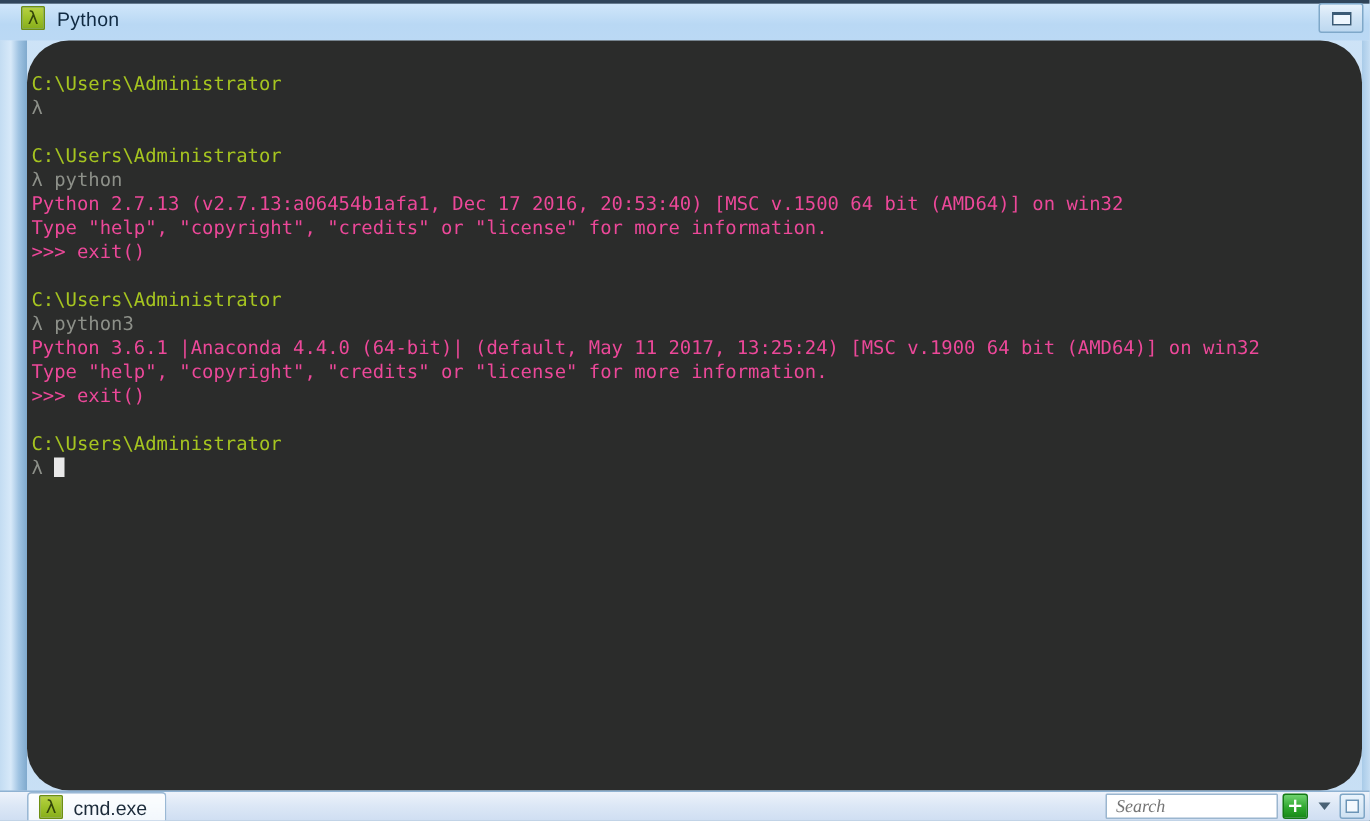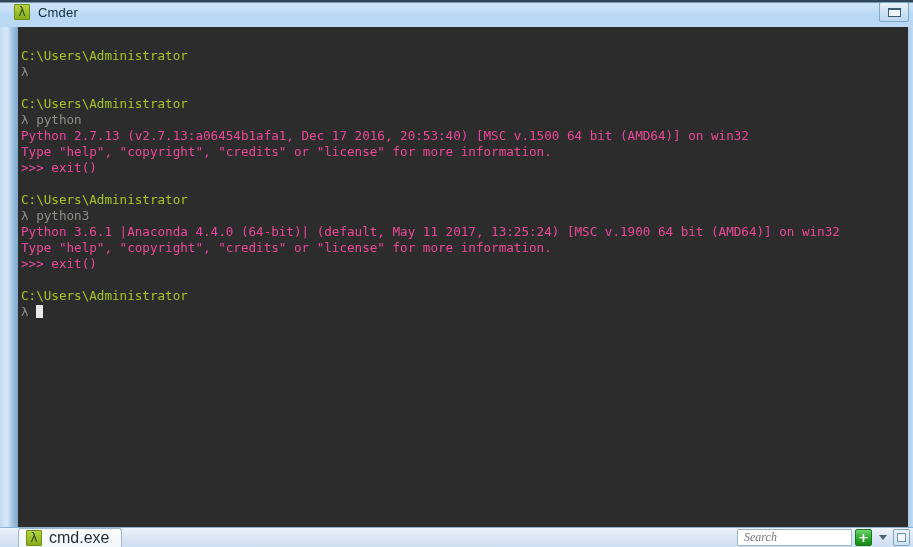--- a/index.html
+++ b/index.html
@@ -101,20 +101,21 @@
   }
 
   
   #console {
     position: absolute;
     left: 18px; top: 27px;
     width: 890px;
     height: 500px;
     background: #2b2c2b;
     overflow: hidden;
+    border-radius: 28px;
   }
   #console-text {
     position: absolute;
     left: 3px; top: 5px;
     font-family: "DejaVu Sans Mono", monospace;
     font-size: 12.6px;
     line-height: 16px;
     white-space: pre;
   }
   .line { height: 16px; white-space: pre; }
@@ -153,21 +154,21 @@
     background: linear-gradient(to bottom, #fdfeff 0%, #f2f7fc 100%);
     border: 1px solid #9ab8d4;
     border-bottom: none;
     border-radius: 3px 3px 0 0;
     display: flex;
     align-items: center;
     gap: 7px;
     box-sizing: border-box;
   }
   .console-tab .tab-label {
-    font-size: 16px;
+    font-size: 13px;
     color: #1c2b3a;
     white-space: nowrap;
   }
   #status-right {
     position: absolute;
     right: 3px; top: 1px;
     display: flex;
     align-items: center;
     gap: 3px;
   }
@@ -259,21 +260,21 @@
   }
 </style>
 </head>
 <body>
 
 <div id="app-window">
 
   <div id="title-bar">
     <div id="title-bar-inner">
       <div class="lambda-icon">λ</div>
-      <div id="title-text">Cmder</div>
+      <div id="title-text">Python</div>
     </div>
     <div id="window-controls">
       <div class="win-btn">
         <span class="glyph"></span>
       </div>
     </div>
   </div>
 
   <div id="frame-left"></div>
   <div id="frame-right"></div>

